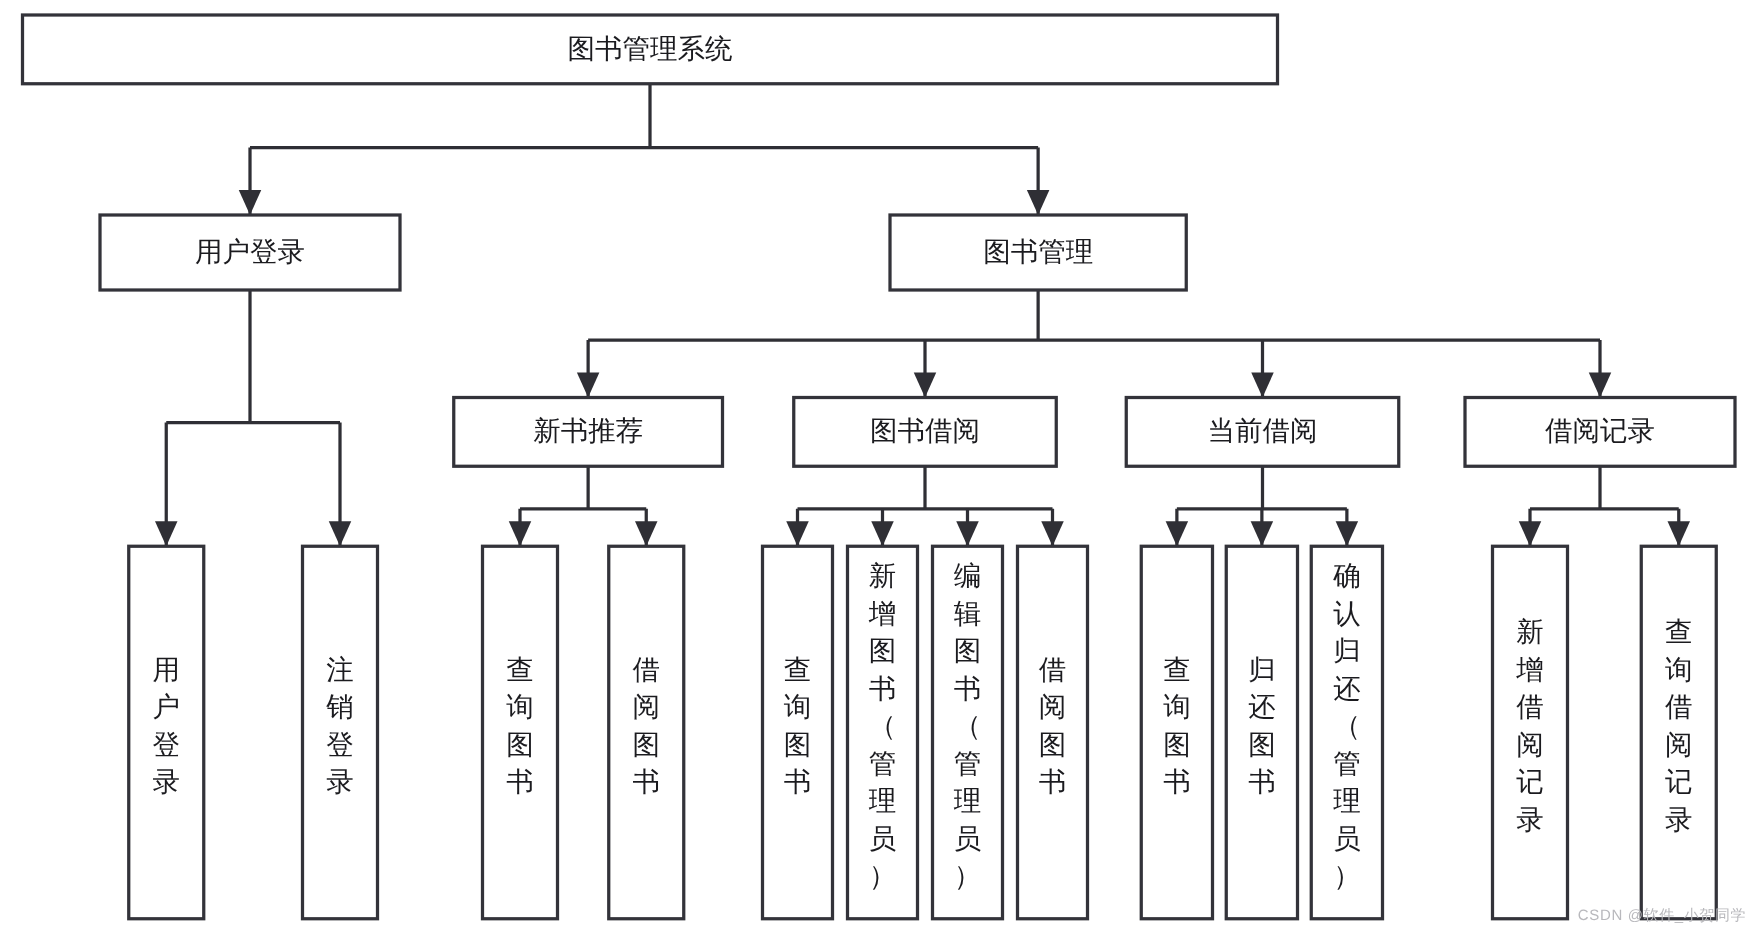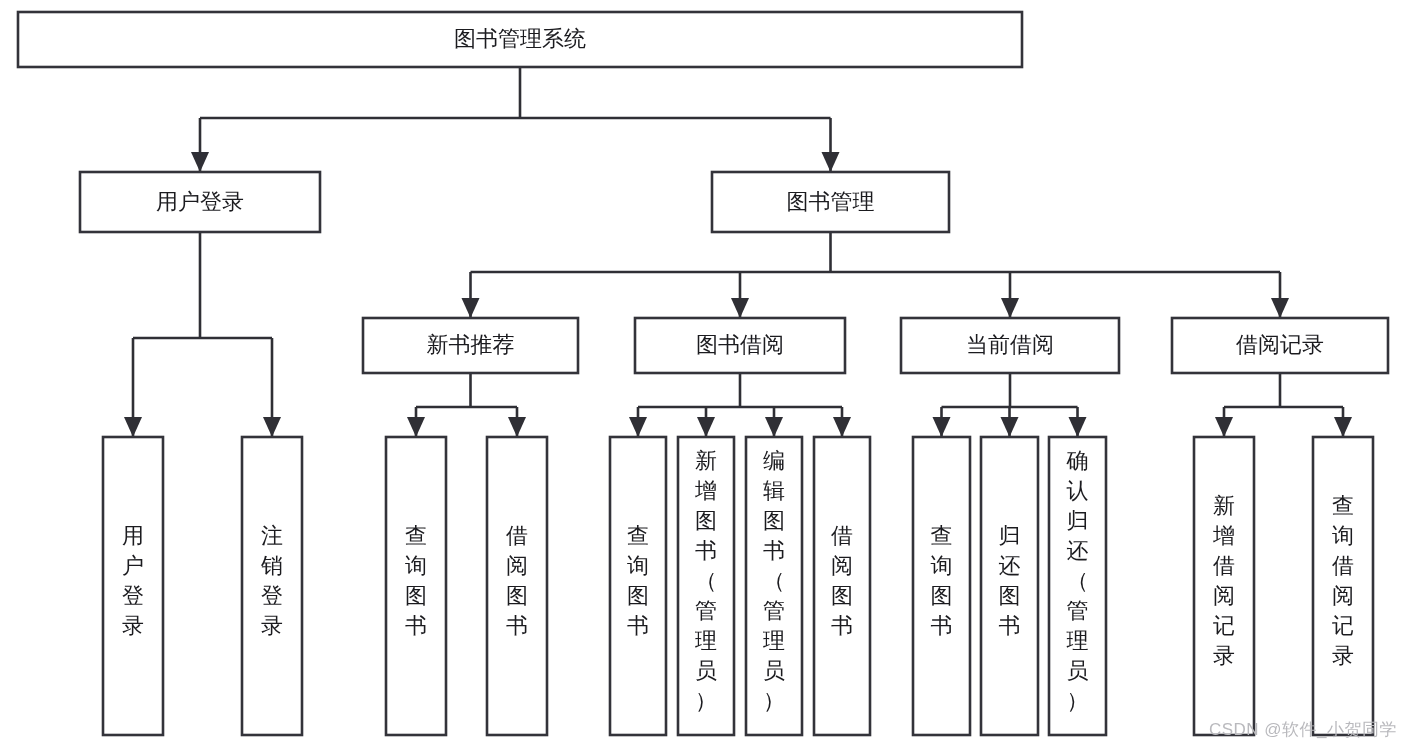--- a/index.html
+++ b/index.html
@@ -52,21 +52,21 @@
   }
   .arrow-head {
     fill: #2f2f35;
     stroke: none;
   }
   .watermark {
     position: absolute;
     right: 8px;
     bottom: 6px;
     font-family: "Liberation Sans", "DejaVu Sans", sans-serif;
-    font-size: 17px;
+    font-size: 12px;
     color: #b9b9bd;
     letter-spacing: 0.5px;
     white-space: nowrap;
     pointer-events: none;
   }
 </style>
 </head>
 <body>
 
 <div id="diagram-root">

